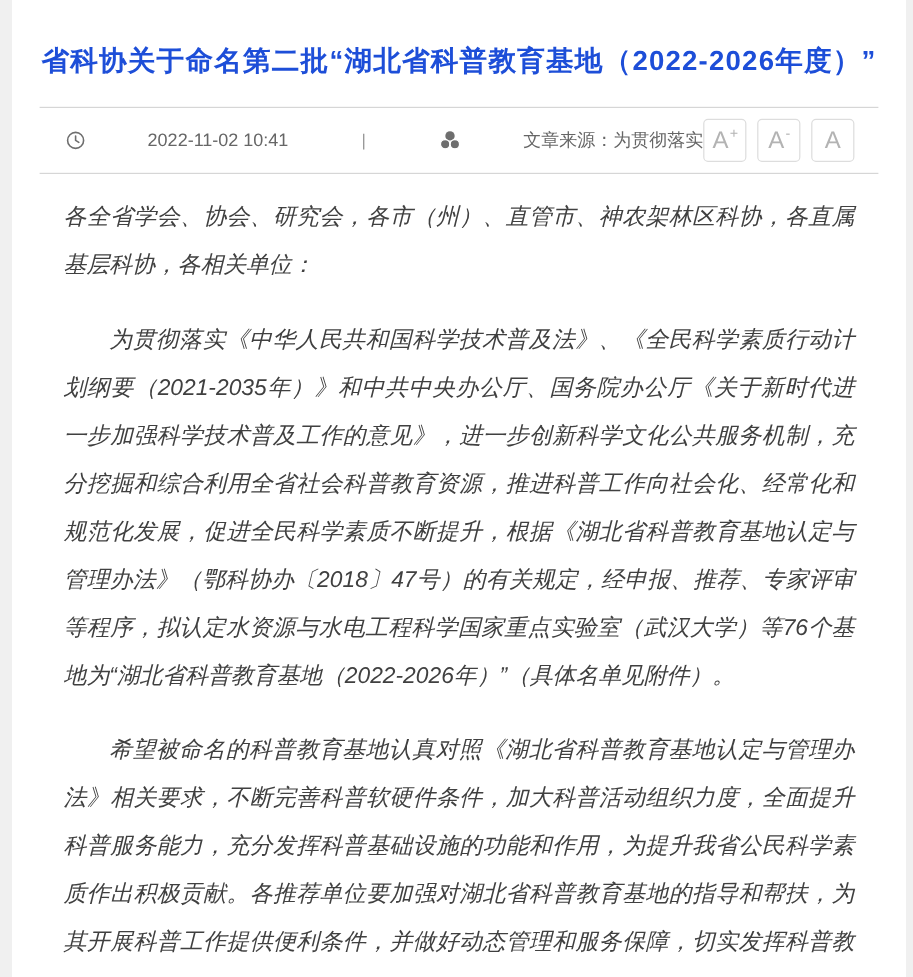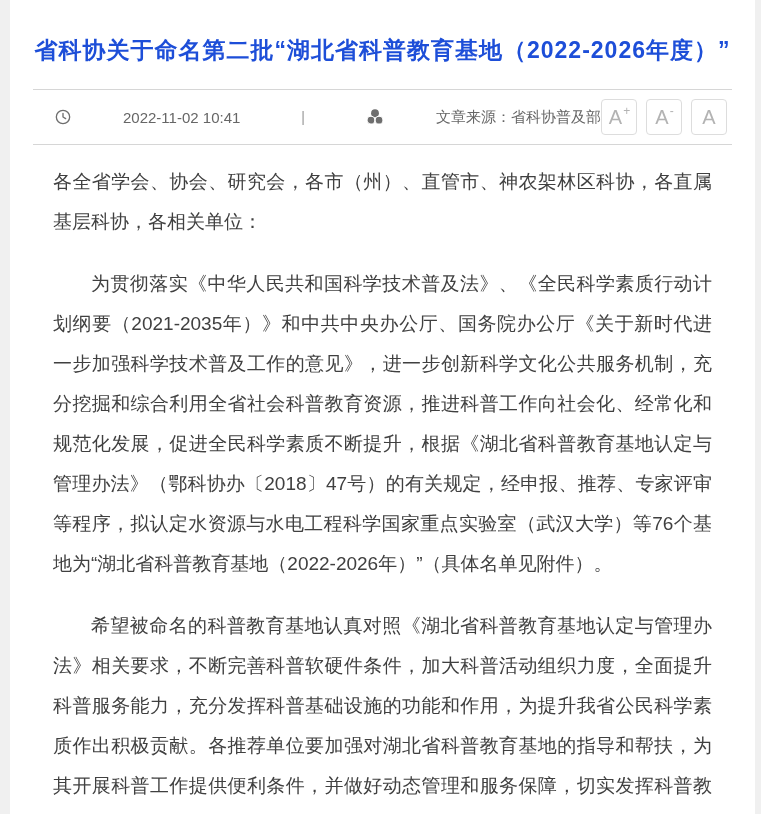--- a/index.html
+++ b/index.html
@@ -85,21 +85,21 @@
     left: 1px;
   }
   .article {
     margin: 0 23px;
     padding: 17px 20px 10px 20px;
     color: #404040;
     font-size: 19px;
     line-height: 40px;
     text-align: justify;
   }
-  .article p { margin: 0 0 22px 0; }
+  .article p { margin: 0 0 22px 0; font-style: italic; }
   .article p.indent { text-indent: 2em; }
   .article p:last-child { margin-bottom: 0; }
 </style>
 </head>
 <body>
 
 <div class="card">
 
   <h1 class="page-title">
     <span class="tline">省科协关于命名第二批“湖北省科普教育基地（2022-2026年度）”</span>
@@ -115,21 +115,21 @@
       </span>
       <span>2022-11-02 10:41</span>
       <span class="meta-sep">|</span>
       <span class="micon">
         <svg width="18" height="18" viewBox="0 0 24 24" aria-hidden="true">
           <circle cx="12" cy="7" r="5.2" fill="currentColor"></circle>
           <circle cx="6.6" cy="16.2" r="5.2" fill="currentColor" stroke="#ffffff" stroke-width="1.4"></circle>
           <circle cx="17.4" cy="16.2" r="5.2" fill="currentColor" stroke="#ffffff" stroke-width="1.4"></circle>
         </svg>
       </span>
-      <span>文章来源：省科协普及部</span>
+      <span>文章来源：为贯彻落实</span>
     </div>
     <div class="font-controls">
       <button class="font-btn">
           <span>A</span>
           <span class="sup">+</span>
         </button>
       <button class="font-btn">
           <span>A</span>
           <span class="sup">-</span>
         </button>

